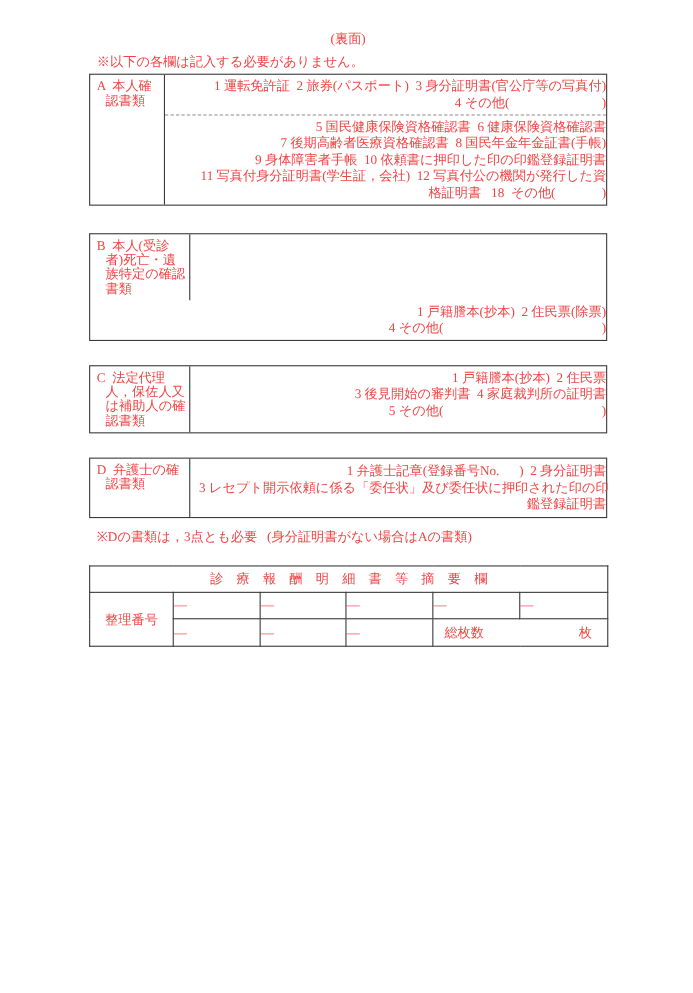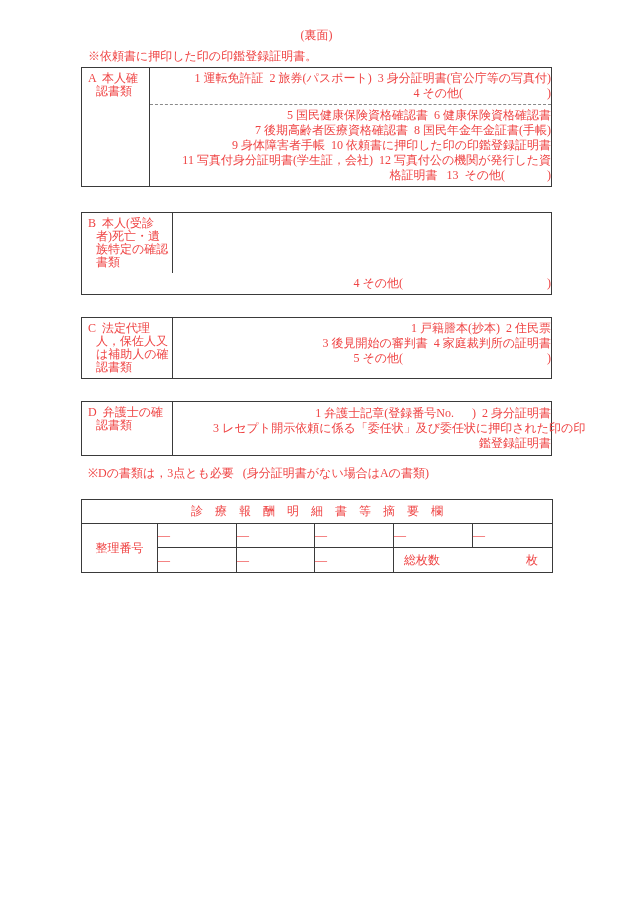--- a/index.html
+++ b/index.html
@@ -19,21 +19,21 @@
   .lbl .ln { line-height:13px; font-size:12px; white-space:pre; }
   .lbl .ct { padding-left:8px; }
   .cnt { flex:1; min-width:0;text-align:right; }
   .blk { padding:3px 0 3px 8px; }
   .blk1 { border-bottom:1px dashed #8a8a8a; }
   .cnt .ln { line-height:15px; white-space:pre; }
 
   .tbl-a { margin-top:3px; }
   .tbl-b { margin-top:25px;flex-direction:column; }
   .tbl-c { margin-top:22px; }
-  .tbl-d { margin-top:22px;gap:32px; }
+  .tbl-d { margin-top:22px; }
   .tbl-d .blk { padding:4px 0 4px 8px; }
   .tbl-b .lbl, .tbl-c .lbl { padding-bottom:4px; }
 
   .note-d { margin:10px 0 0 7px; line-height:15px; white-space:pre; }
 
   table.sum { border-collapse:collapse; table-layout:fixed; width:471px; margin-top:18px; }
   table.sum td { border:1px solid #3a3a3a; font-size:12px; padding:0; box-sizing:border-box; }
   td.sum-head { height:24px; text-align:center; white-space:pre; }
   td.cell { height:24px; padding-left:10px; vertical-align:middle; }
   tr.r2 td.cell { height:25px; }
@@ -41,51 +41,52 @@
   td.totalcell { height:25px; vertical-align:middle; }
   .total-inner { display:flex; justify-content:space-between; padding:0 14px 0 10px;text-align:center; }
 </style>
 </head>
 <body>
 
 <div class="page">
   <div class="sheet">
 
     <div class="title">(裏面)</div>
-    <div class="note">※依頼書に押印した印の印鑑登録証明書。</div>
+    <div class="note">※以下の各欄は記入する必要がありません。</div>
 
     <div class="doc-tbl tbl-a">
       <div class="lbl">
         <div class="ln">A  本人確</div>
         <div class="ln ct">認書類</div>
       </div>
       <div class="cnt">
         <div class="blk blk1">
           <div class="ln">1 運転免許証  2 旅券(パスポート)  3 身分証明書(官公庁等の写真付)</div>
           <div class="ln">4 その他(                            )</div>
         </div>
         <div class="blk">
           <div class="ln">5 国民健康保険資格確認書  6 健康保険資格確認書</div>
           <div class="ln">7 後期高齢者医療資格確認書  8 国民年金年金証書(手帳)</div>
           <div class="ln">9 身体障害者手帳  10 依頼書に押印した印の印鑑登録証明書</div>
           <div class="ln">11 写真付身分証明書(学生証，会社)  12 写真付公の機関が発行した資</div>
-          <div class="ln">格証明書   13  その他(              )</div>
+          <div class="ln">格証明書   18  その他(              )</div>
         </div>
       </div>
     </div>
 
     <div class="doc-tbl tbl-b">
       <div class="lbl">
         <div class="ln">B  本人(受診</div>
         <div class="ln ct">者)死亡・遺</div>
         <div class="ln ct">族特定の確認</div>
         <div class="ln ct">書類</div>
       </div>
       <div class="cnt">
         <div class="blk">
+          <div class="ln">1 戸籍謄本(抄本)  2 住民票(除票)</div>
           <div class="ln">4 その他(                                                )</div>
         </div>
       </div>
     </div>
 
     <div class="doc-tbl tbl-c">
       <div class="lbl">
         <div class="ln">C  法定代理</div>
         <div class="ln ct">人，保佐人又</div>
         <div class="ln ct">は補助人の確</div>

